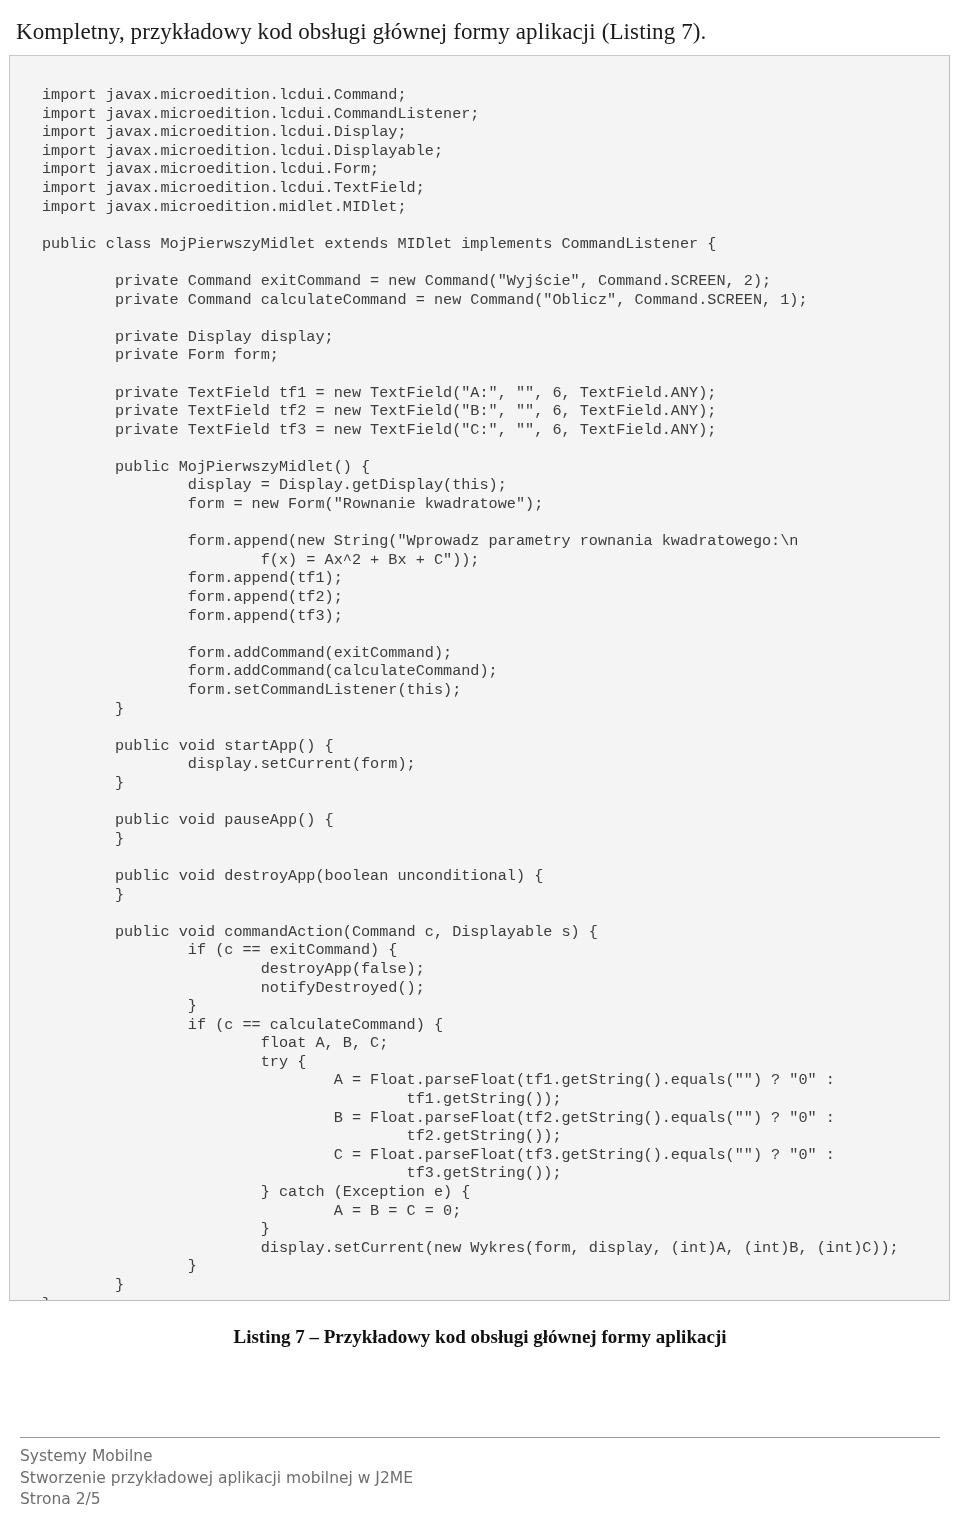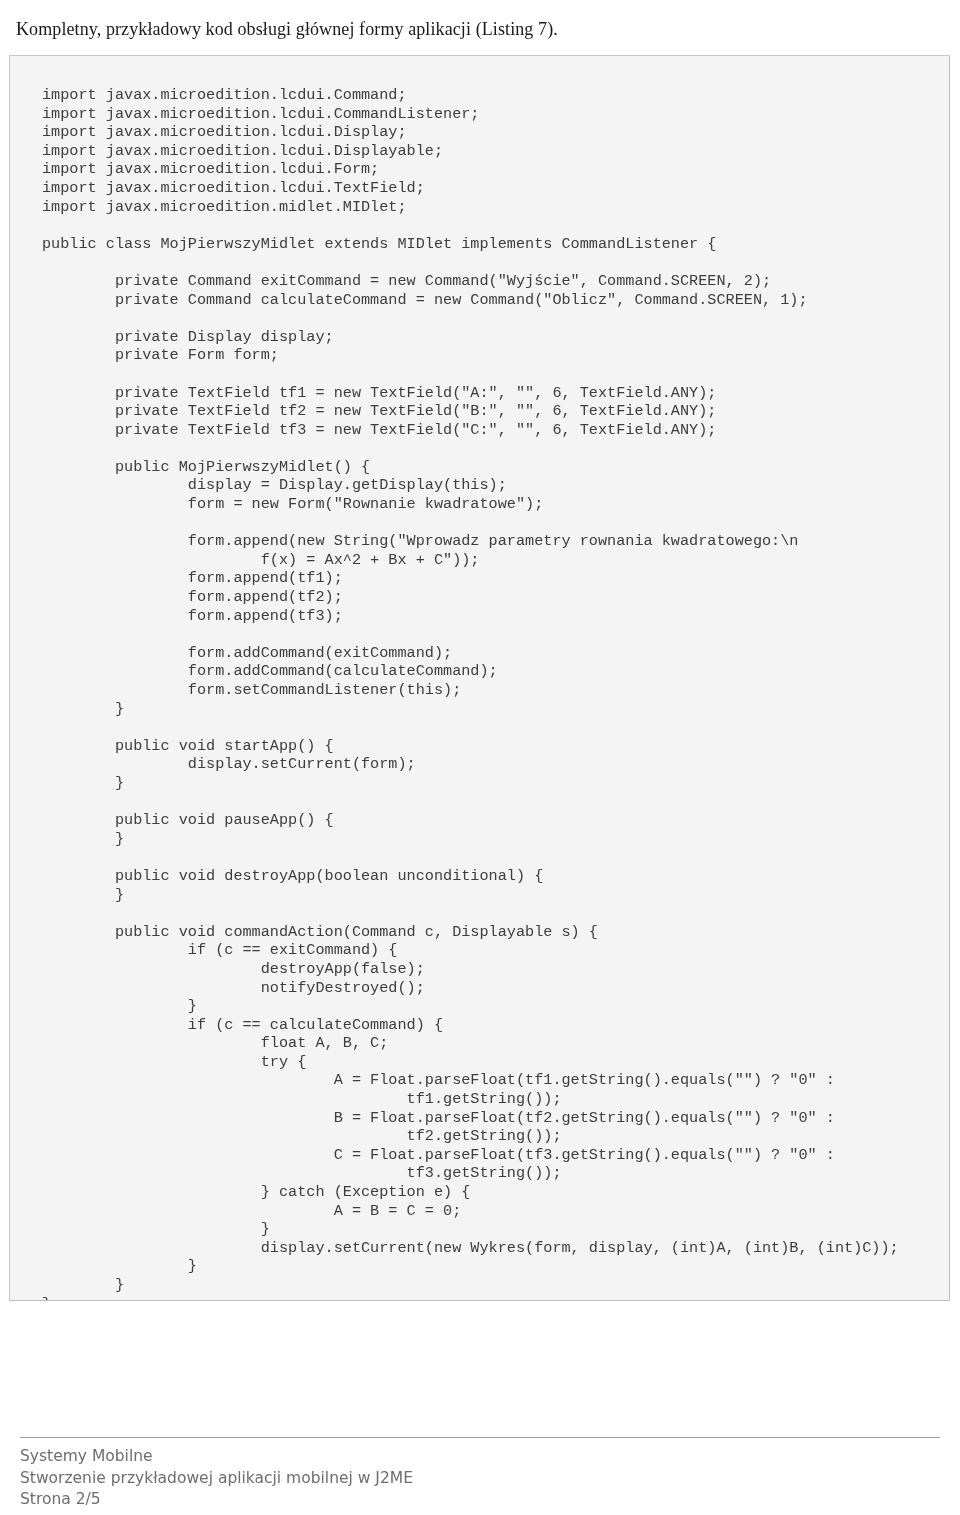--- a/index.html
+++ b/index.html
@@ -24,21 +24,21 @@
     box-sizing: border-box;
   }
 
   
   .doc-heading {
     position: absolute;
     left: 16px;
     top: 2px;
     width: 930px;
     font-family: "Liberation Serif", "DejaVu Serif", serif;
-    font-size: 18px;
+    font-size: 23px;
     line-height: 30px;
     font-weight: 400;
     color: #1a1a1a;
     letter-spacing: 0.1px;
     white-space: nowrap;
   }
 
   
   .code-box {
     position: absolute;
@@ -173,20 +173,21 @@
                                         tf3.getString());
                         } catch (Exception e) {
                                 A = B = C = 0;
                         }
                         display.setCurrent(new Wykres(form, display, (int)A, (int)B, (int)C));
                 }
         }
 }</pre>
   </div>
 
+  <div class="listing-caption">Listing 7 – Przykładowy kod obsługi głównej formy aplikacji</div>
 
   <div class="footer">
     <div class="footer-rule"></div>
     <div class="footer-lines">
       <div>Systemy Mobilne</div>
       <div>Stworzenie przykładowej aplikacji mobilnej w J2ME</div>
       <div>Strona 2/5</div>
     </div>
   </div>
 

